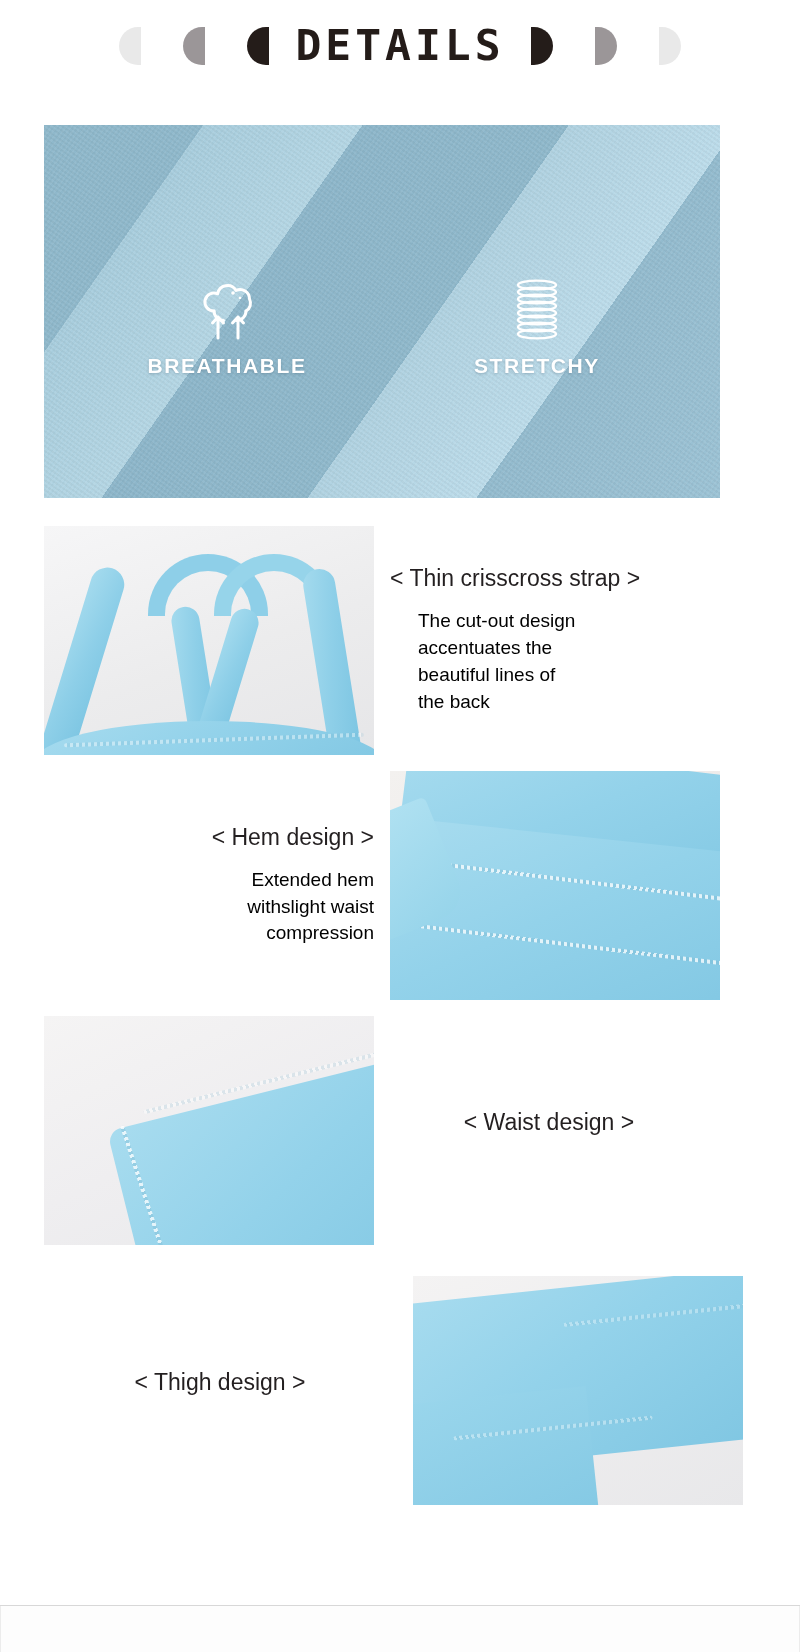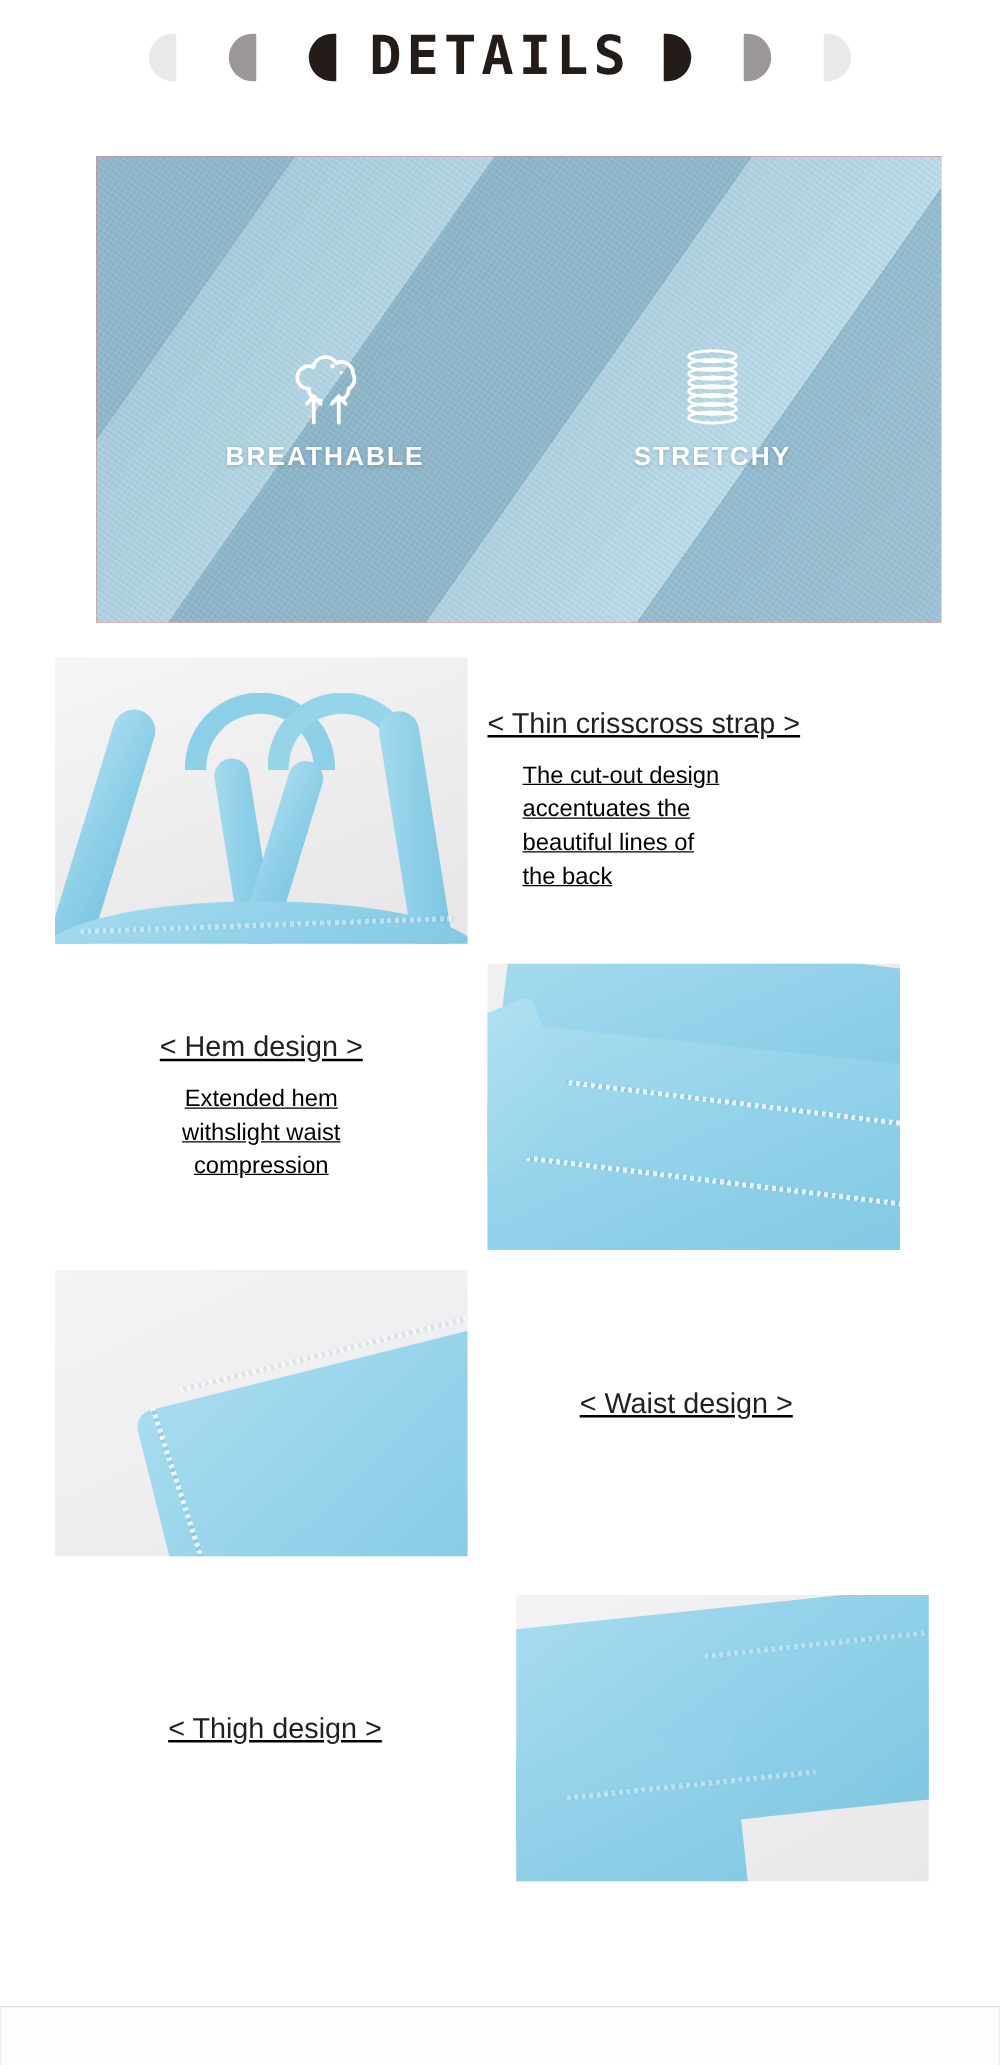--- a/index.html
+++ b/index.html
@@ -55,22 +55,21 @@
   }
 
   
   .fabric-banner {
     position: absolute;
     left: 44px;
     top: 125px;
     width: 676px;
     height: 373px;
     overflow: hidden;
-    background: #ef4444;
-    margin-left: 33px;
+    background: #6d28d9;
   }
 
   .fabric-bg {
     position: absolute;
     inset: 0;
     background:
       repeating-linear-gradient(125deg,
         rgba(255,255,255,0.00) 0px,
         rgba(255,255,255,0.00) 2px,
         rgba(255,255,255,0.055) 2px,
@@ -158,21 +157,20 @@
     overflow: hidden;
     background: #f2f2f2;
     flex: none;
   }
 
   .text-col {
     flex: none;
     display: flex;
     flex-direction: column;
     justify-content: center;
-    text-decoration: underline;
   }
 
   .feat-title {
     color: #231f20;
     font-size: 23px;
     font-weight: 400;
     margin-bottom: 16px;
     white-space: nowrap;
   }
 
@@ -316,21 +314,21 @@
     <div class="text-col align-left" style="margin-left:16px;width:340px;height:229px;">
       <div class="feat-title">&lt; Thin crisscross strap &gt;</div>
       <div class="feat-body" style="padding-left:28px;">The cut-out design
 accentuates the
 beautiful lines of
 the back</div>
     </div>
   </div>
 
   <div class="feature-row" style="top:771px;">
-    <div class="text-col align-center" style="margin-left:44px;width:330px;height:229px;">
+    <div class="text-col align-center" style="margin-left:44px;width:330px;height:229px;text-align:right;">
       <div class="feat-title">&lt; Hem design &gt;</div>
       <div class="feat-body">Extended hem
 withslight waist
 compression</div>
     </div>
     <div class="photo photo-hem" style="margin-left:16px;width:330px;height:229px;">
       <div class="cloth" style="left:10px;top:-14px;width:340px;height:150px;transform:rotate(7deg);border-radius:20px 0 0 0;"></div>
       <div class="cloth" style="left:-4px;top:64px;width:350px;height:190px;transform:rotate(6deg);"></div>
       <div class="seam" style="left:22px;top:108px;width:330px;transform:rotate(7deg);"></div>
       <div class="seam" style="left:18px;top:172px;width:330px;transform:rotate(7deg);"></div>

